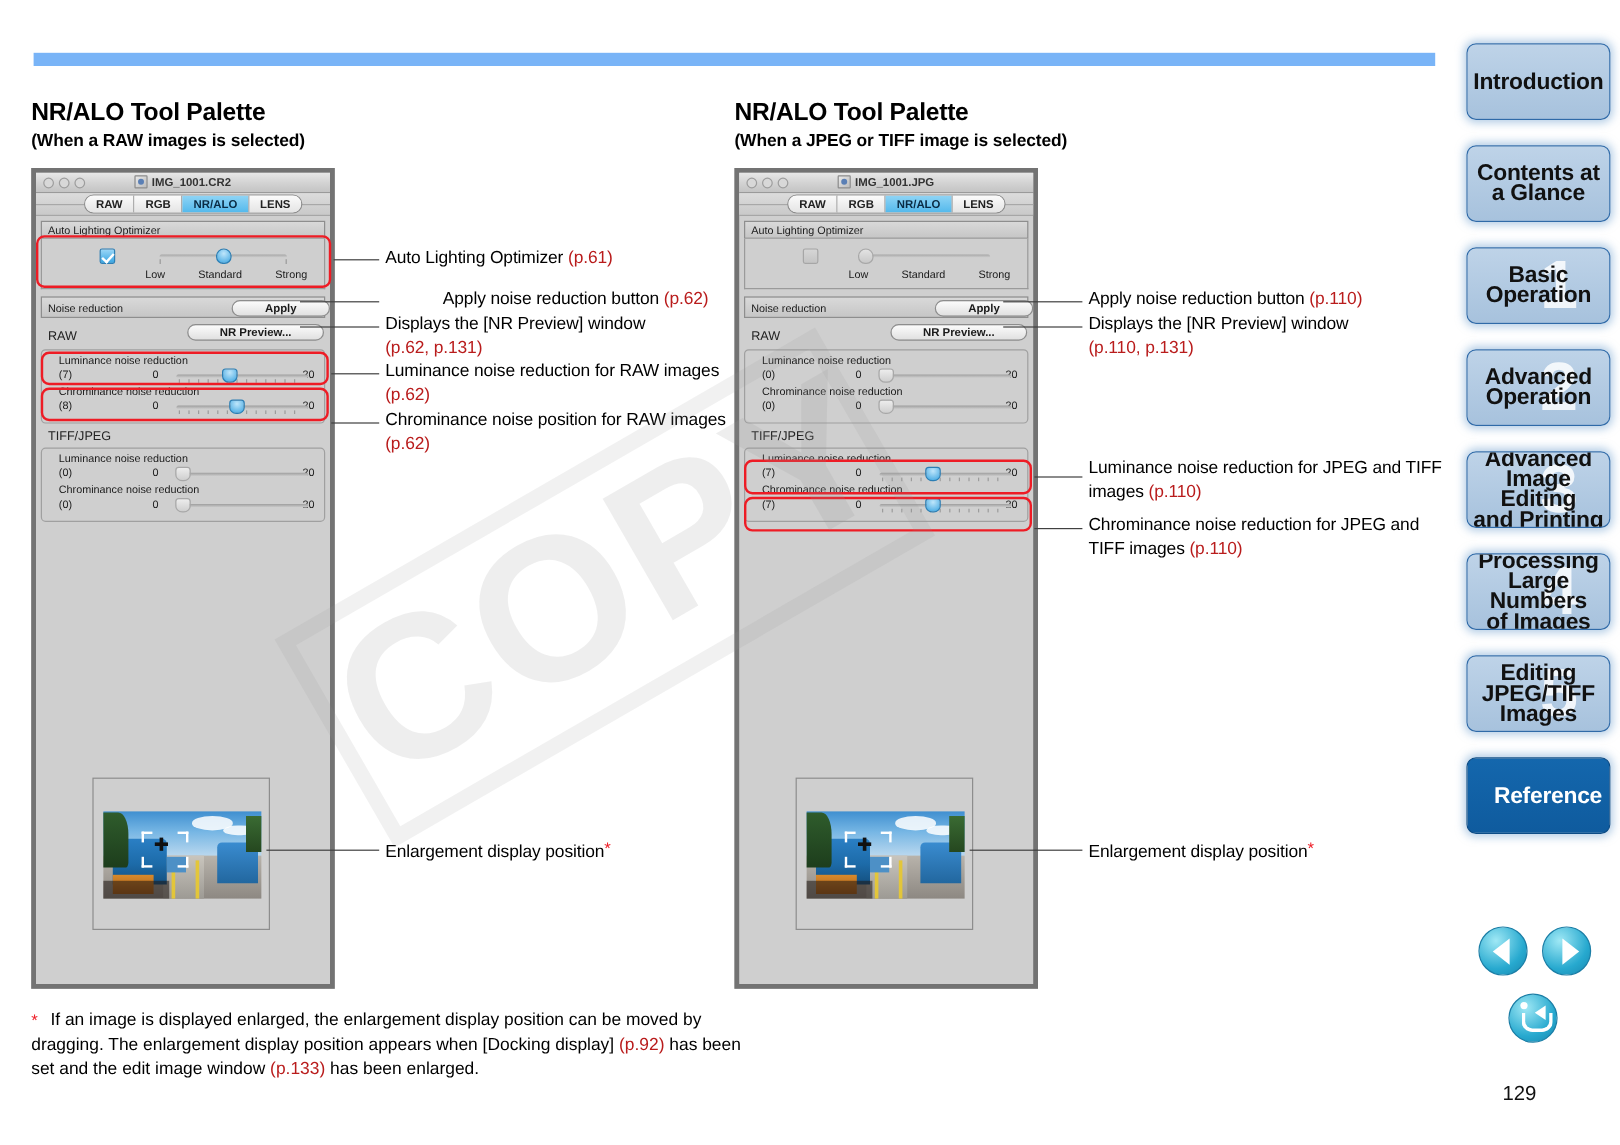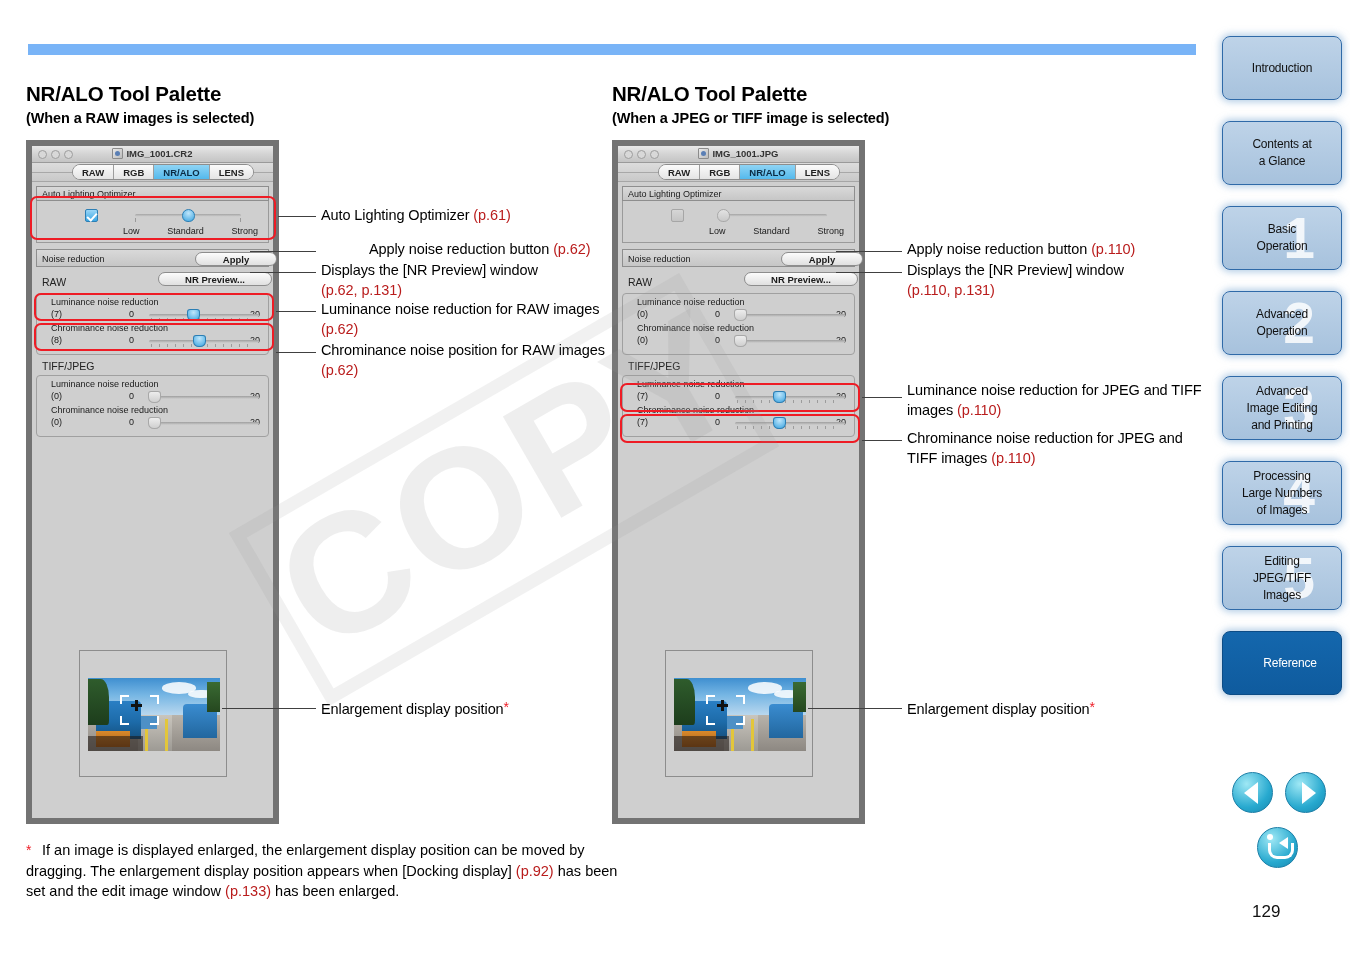--- a/index.html
+++ b/index.html
@@ -42,21 +42,21 @@
     position:absolute; font-weight:bold; font-size:20.5px; letter-spacing:-0.2px;
   }
   .sec-sub {
     position:absolute; font-weight:bold; font-size:14.5px; letter-spacing:-0.1px;
   }
 
   
   .palette {
     position:absolute;
     background:#cfcfcf;
-    border:6px solid #737373;
+    border:4px solid #737373;
     z-index:10;
   }
   .titlebar {
     height:17px; position:relative;
     background:linear-gradient(to bottom,#e8e8e8 0%,#d2d2d2 55%,#c4c4c4 100%);
     border-bottom:1px solid #9a9a9a;
   }
   .tl { position:absolute; top:4px; width:9px; height:9px; border-radius:50%;
         background:#d8d8d8; border:1px solid #9d9d9d; }
   .tl.a{left:6px;} .tl.b{left:19px;} .tl.c{left:32px;}
@@ -303,21 +303,21 @@
     width:120px; margin:0 0 21px 3px;
     border:1px solid #2f6aa8; border-radius:8px;
     background:linear-gradient(to bottom,#bed3e8,#a7c2dd);
     box-shadow:0 0 7px 2px rgba(120,165,210,0.55);
     position:relative; overflow:hidden;
     display:flex; align-items:center; justify-content:center;
     text-align:center;
   }
   .navbtn .lbl {
     position:relative; z-index:2;
-    font-weight:normal; font-size:12px; line-height:17px; color:#111;
+    font-weight:bold; font-size:19px; line-height:17px; color:#111;
     letter-spacing:-0.2px;
   }
   .navbtn .bignum {
     position:absolute; z-index:1; right:26px; top:50%;
     transform:translateY(-50%);
     font-weight:bold; font-size:57px; color:rgba(255,255,255,0.82);
     line-height:1;
   }
   .navbtn.active {
     background:linear-gradient(to bottom,#1467ad,#0f5b9e);

